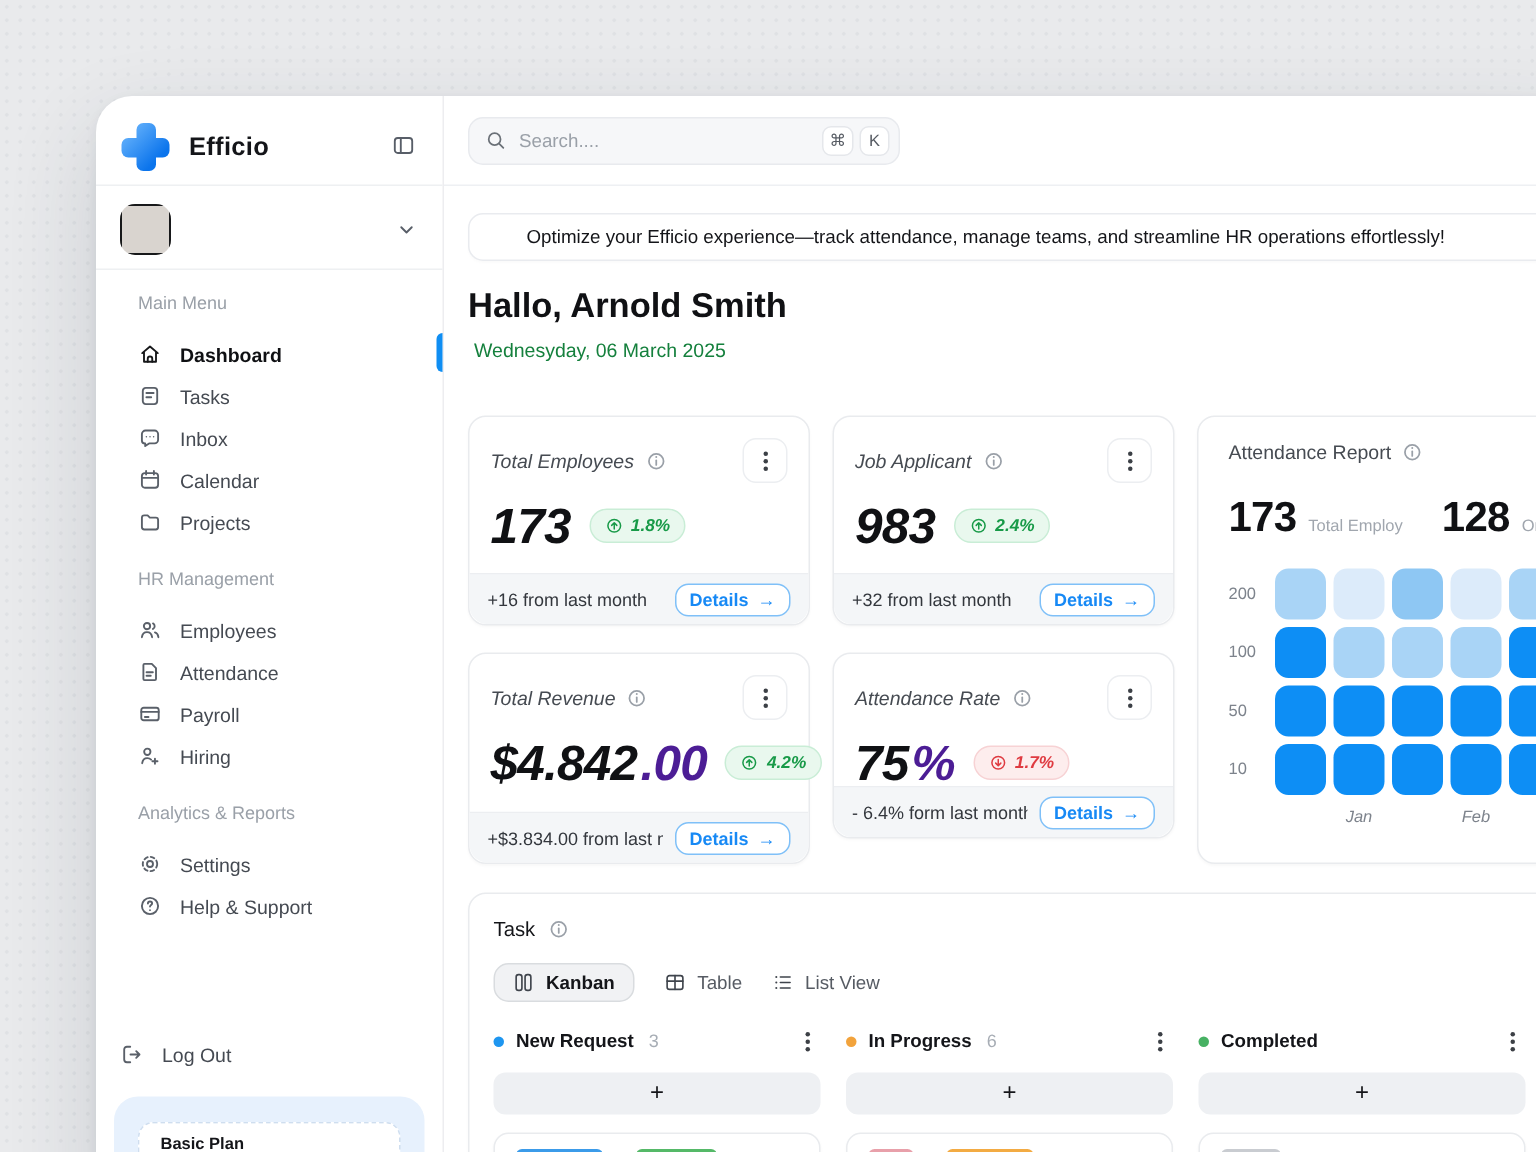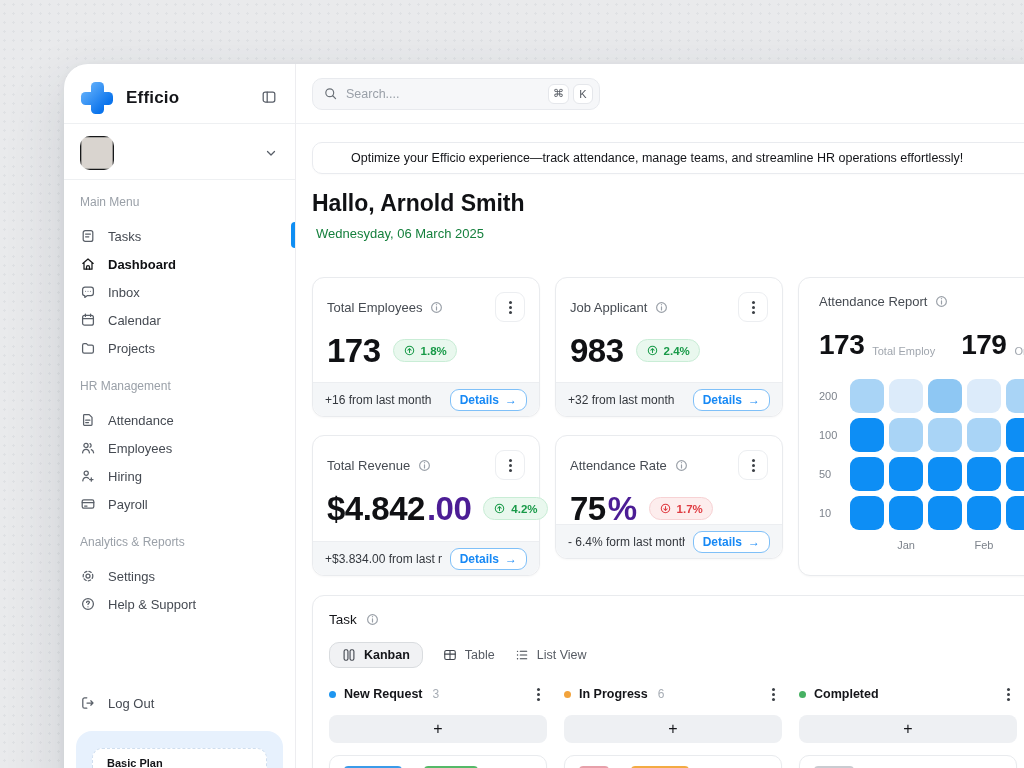--- a/index.html
+++ b/index.html
@@ -20,21 +20,21 @@
   .logo .ph{left:1px;top:10.5px;width:32px;height:13px;}
   .brand{font-size:17px;font-weight:700;letter-spacing:.2px;color:#141519;}
   .panel-btn{margin-left:auto;background:none;border:none;padding:0;width:20px;height:20px;color:#585e68;cursor:pointer;}
   .divider{height:1px;background:#eef0f2;margin-top:5px;}
   .divider.d2{margin-top:8px;}
   .profile{display:flex;align-items:center;gap:10px;margin:11px 16px 0;height:36px;cursor:pointer;}
   .avatar{width:34px;height:34px;border-radius:10px;overflow:hidden;background:#d9d4cf;flex:0 0 34px;}
   .pname{font-size:12px;font-weight:700;color:#141519;}
   .pemail{font-size:11px;color:#9aa0a8;margin-top:2px;}
   .chev{margin-left:auto;width:16px;height:16px;color:#585e68;cursor:pointer;}
-  #nav{padding:0 16px;}
+  #nav{padding:0 28px;}
   .nav-label{font-size:12px;color:#9aa0a8;margin-top:16px;margin-bottom:12px;height:16px;line-height:16px;}
   .nav-label:first-child{margin-top:14px;}
   .nav-item{display:flex;align-items:center;gap:12px;height:28px;font-size:13px;color:#454a52;cursor:pointer;}
   .nav-item .ic{color:#5a6069;}
   .nav-item.active{color:#0f1013;font-weight:700;}
   .nav-item.active .ic{color:#17181a;}
   .active-indicator{position:absolute;right:0;top:158px;width:4px;height:26px;border-radius:4px 0 0 4px;background:#0f8ef3;}
   .logout{display:flex;align-items:center;gap:12px;margin:70px 16px 0;height:30px;font-size:13px;color:#454a52;cursor:pointer;}
   .logout .ic{color:#5a6069;}
   .plan-card{margin:13px 12px 0;background:#e7f1fd;border-radius:16px;height:110px;padding:17px 16px 0;cursor:pointer;}
@@ -58,21 +58,21 @@
   .banner-text{font-size:12.5px;color:#141519;white-space:nowrap;}
   .greet{position:absolute;left:16px;top:126px;margin:0;font-size:23px;font-weight:700;color:#101114;}
   .date{position:absolute;left:20px;top:162px;font-size:13px;color:#15803d;}
   
   .card{position:absolute;background:#fff;border:1px solid #e9ebee;border-radius:12px;box-shadow:0 1px 2px rgba(16,24,40,.03);}
   .pos-te{left:16px;top:213px;width:228px;height:140px;}
   .pos-ja{left:259px;top:213px;width:228px;height:140px;}
   .pos-tr{left:16px;top:371px;width:228px;height:141px;}
   .pos-rate{left:259px;top:371px;width:228px;height:124px;}
   .pos-ar{left:502px;top:213px;width:262px;height:299px;padding:16px 0 0 20px;overflow:hidden;}
-  .stat-body{padding:14px 14px 0;}
+  .stat-body{padding:14px 14px 0;font-style:italic;}
   .stat-title-row{display:flex;align-items:center;gap:7px;}
   .stat-title{font-size:13px;color:#464b52;}
   .ic.info{width:15px;height:15px;color:#9aa0a8;}
   .kebab{margin-left:auto;width:30px;height:30px;border:1px solid #eceef1;border-radius:9px;background:#fff;position:relative;cursor:pointer;flex:none;}
   .kebab.flat{border:none;width:18px;height:18px;background:none;}
   .dots{position:absolute;left:50%;top:50%;width:3px;height:3px;margin:-1.5px 0 0 -1.5px;border-radius:50%;background:#3c4046;box-shadow:0 -5px 0 #3c4046,0 5px 0 #3c4046;}
   .stat-value-row{display:flex;align-items:center;gap:12px;margin-top:12px;}
   .stat-value{font-size:33px;font-weight:700;color:#101114;letter-spacing:-.5px;line-height:1;white-space:nowrap;}
   .stat-value-sub{color:#4c1d95;margin-left:2px;}
   .pill{display:inline-flex;align-items:center;gap:5px;border-radius:999px;padding:4px 9px;font-size:11.5px;font-weight:700;white-space:nowrap;}
@@ -83,21 +83,21 @@
   .fnote{font-size:12px;color:#33373d;flex:1;white-space:nowrap;overflow:hidden;}
   .details{display:inline-flex;align-items:center;gap:6px;background:#fff;border:1.5px solid #7fc0f8;color:#1789f5;border-radius:9px;padding:3px 9px;font-size:12px;font-weight:700;cursor:pointer;font-family:inherit;white-space:nowrap;}
   
   .ar-stats{display:flex;gap:26px;margin-top:22px;align-items:flex-end;}
   .ar-stat{display:flex;align-items:flex-end;gap:8px;}
   .ar-num{font-size:28px;font-weight:700;color:#101114;letter-spacing:-.5px;line-height:1;}
   .ar-label{font-size:11px;color:#a0a6ae;padding-bottom:2px;white-space:nowrap;}
   #ar-grid{margin-top:20px;display:grid;grid-template-columns:26px repeat(5,34px);gap:5px;align-items:center;}
   .hm-ylabel{font-size:11px;color:#7d838c;}
   .hm-cell{width:34px;height:34px;border-radius:9px;}
-  .hm-xlabel{font-size:11px;color:#7d838c;text-align:center;margin-top:4px;}
+  .hm-xlabel{font-size:11px;color:#7d838c;text-align:center;margin-top:4px;font-style:italic;}
   
   .task-section{position:absolute;left:16px;top:531px;width:760px;height:300px;background:#fff;border:1px solid #e9ebee;border-radius:12px;padding:16px;box-shadow:0 1px 2px rgba(16,24,40,.03);}
   .task-title-row{display:flex;align-items:center;gap:8px;}
   .task-title{font-size:13.5px;font-weight:500;color:#141519;}
   #views-row{display:flex;align-items:center;gap:20px;margin-top:14px;height:28px;}
   .view{display:inline-flex;align-items:center;gap:8px;font-size:12.5px;color:#565b63;background:none;border:none;padding:6px 0;cursor:pointer;font-family:inherit;}
   .view .ic{width:14px;height:14px;color:#3f444c;}
   .view.active{background:#f1f2f4;border:1px solid #d9dcdf;border-radius:10px;padding:5px 12px;color:#141519;font-weight:700;}
   #kanban-row{display:flex;gap:17px;margin-top:16px;}
   .kcol{width:218px;flex:0 0 218px;}
@@ -145,37 +145,37 @@
         </div>
         <span class="ic chev">
             <svg viewBox="0 0 16 16">
               <path d="M4.5 6.5 8 10l3.5-3.5"></path>
             </svg>
           </span>
       </div>
       <div class="divider d2"></div>
       <nav id="nav">
           <div class="nav-label">Main Menu</div>
+          <div class="nav-item active">
+            <span class="ic">
+              <svg viewBox="0 0 16 16">
+                <path d="M2.8 7.4 8 3l5.2 4.4M4 6.6v6.6h8V6.6"></path>
+                <path d="M6.5 13.2v-2a1.5 1.5 0 0 1 3 0v2"></path>
+              </svg>
+            </span>
+            <span>Dashboard</span>
+          </div>
           <div class="nav-item">
             <span class="ic">
               <svg viewBox="0 0 16 16">
                 <rect x="3.2" y="2.6" width="9.6" height="10.8" rx="2"></rect>
                 <path d="M5.6 6h4.8M5.6 8.8h3.2"></path>
               </svg>
             </span>
             <span>Tasks</span>
-          </div>
-          <div class="nav-item active">
-            <span class="ic">
-              <svg viewBox="0 0 16 16">
-                <path d="M2.8 7.4 8 3l5.2 4.4M4 6.6v6.6h8V6.6"></path>
-                <path d="M6.5 13.2v-2a1.5 1.5 0 0 1 3 0v2"></path>
-              </svg>
-            </span>
-            <span>Dashboard</span>
           </div>
           <div class="nav-item">
             <span class="ic">
               <svg viewBox="0 0 16 16">
                 <path d="M2.6 5.4a2.4 2.4 0 0 1 2.4-2.4h6a2.4 2.4 0 0 1 2.4 2.4v3.8a2.4 2.4 0 0 1-2.4 2.4H7.4L4.8 13.4v-1.8h-.2a2 2 0 0 1-2-2Z"></path>
                 <circle cx="5.6" cy="7.2" r="0.5" class="fill"></circle>
                 <circle cx="8" cy="7.2" r="0.5" class="fill"></circle>
                 <circle cx="10.4" cy="7.2" r="0.5" class="fill"></circle>
               </svg>
             </span>
@@ -195,52 +195,52 @@
               <svg viewBox="0 0 16 16">
                 <path d="M2.6 5.2c0-.9.7-1.6 1.6-1.6h2.2l1.5 1.5h4c.9 0 1.5.7 1.5 1.6v4.7c0 .9-.6 1.6-1.5 1.6H4.2c-.9 0-1.6-.7-1.6-1.6Z"></path>
               </svg>
             </span>
             <span>Projects</span>
           </div>
           <div class="nav-label">HR Management</div>
           <div class="nav-item">
             <span class="ic">
               <svg viewBox="0 0 16 16">
+                <circle cx="6" cy="5.4" r="2.1"></circle>
+                <path d="M2.6 12.8c.3-2.3 1.7-3.4 3.4-3.4s3.1 1.1 3.4 3.4M10 3.6a2.1 2.1 0 0 1 0 3.7M11.3 9.6c1.4.4 2.1 1.5 2.3 3.2"></path>
+              </svg>
+            </span>
+            <span>Employees</span>
+          </div>
+          <div class="nav-item">
+            <span class="ic">
+              <svg viewBox="0 0 16 16">
                 <path d="M3.6 3.4c0-.5.4-.8.8-.8h4.8L12 5.4v7.2c0 .5-.4.8-.8.8H4.4a.8.8 0 0 1-.8-.8Z"></path>
                 <path d="M5.7 8.2h4.2M5.7 10.5h2.8"></path>
               </svg>
             </span>
             <span>Attendance</span>
           </div>
           <div class="nav-item">
             <span class="ic">
               <svg viewBox="0 0 16 16">
-                <circle cx="6" cy="5.4" r="2.1"></circle>
-                <path d="M2.6 12.8c.3-2.3 1.7-3.4 3.4-3.4s3.1 1.1 3.4 3.4M10 3.6a2.1 2.1 0 0 1 0 3.7M11.3 9.6c1.4.4 2.1 1.5 2.3 3.2"></path>
-              </svg>
-            </span>
-            <span>Employees</span>
+                <rect x="2.2" y="3.8" width="11.6" height="8.4" rx="1.6"></rect>
+                <path d="M2.2 6.6h11.6M4.6 10h2.4"></path>
+              </svg>
+            </span>
+            <span>Payroll</span>
           </div>
           <div class="nav-item">
             <span class="ic">
               <svg viewBox="0 0 16 16">
                 <circle cx="6.2" cy="5.2" r="2.1"></circle>
                 <path d="M2.8 12.8c.3-2.3 1.7-3.4 3.4-3.4 1 0 1.9.4 2.5 1M11.3 9.8v3.4M9.6 11.5h3.4"></path>
               </svg>
             </span>
             <span>Hiring</span>
-          </div>
-          <div class="nav-item">
-            <span class="ic">
-              <svg viewBox="0 0 16 16">
-                <rect x="2.2" y="3.8" width="11.6" height="8.4" rx="1.6"></rect>
-                <path d="M2.2 6.6h11.6M4.6 10h2.4"></path>
-              </svg>
-            </span>
-            <span>Payroll</span>
           </div>
           <div class="nav-label">Analytics &amp; Reports</div>
           <div class="nav-item">
             <span class="ic">
               <svg viewBox="0 0 16 16">
                 <circle cx="8" cy="8" r="2"></circle>
                 <circle cx="8" cy="8" r="4.8" stroke-dasharray="2.5 2.1"></circle>
               </svg>
             </span>
             <span>Settings</span>
@@ -459,21 +459,21 @@
                 <circle cx="8" cy="5" r="0.7" class="fill"></circle>
               </svg>
             </span>
         </div>
         <div class="ar-stats">
           <div class="ar-stat">
             <span class="ar-num">173</span>
             <span class="ar-label">Total Employ</span>
           </div>
           <div class="ar-stat">
-            <span class="ar-num">179</span>
+            <span class="ar-num">128</span>
             <span class="ar-label">On Time</span>
           </div>
         </div>
         <div id="ar-grid">
             <div class="hm-ylabel">200</div>
             <div class="hm-cell" style="background: rgb(169, 212, 246);"></div>
             <div class="hm-cell" style="background: rgb(220, 235, 250);"></div>
             <div class="hm-cell" style="background: rgb(142, 199, 243);"></div>
             <div class="hm-cell" style="background: rgb(220, 235, 250);"></div>
             <div class="hm-cell" style="background: rgb(169, 212, 246);"></div>

